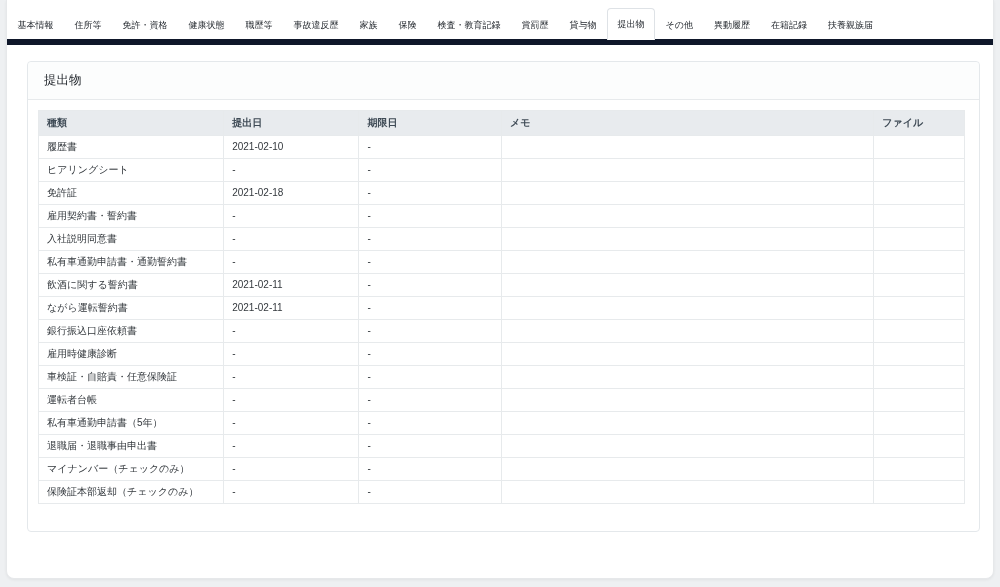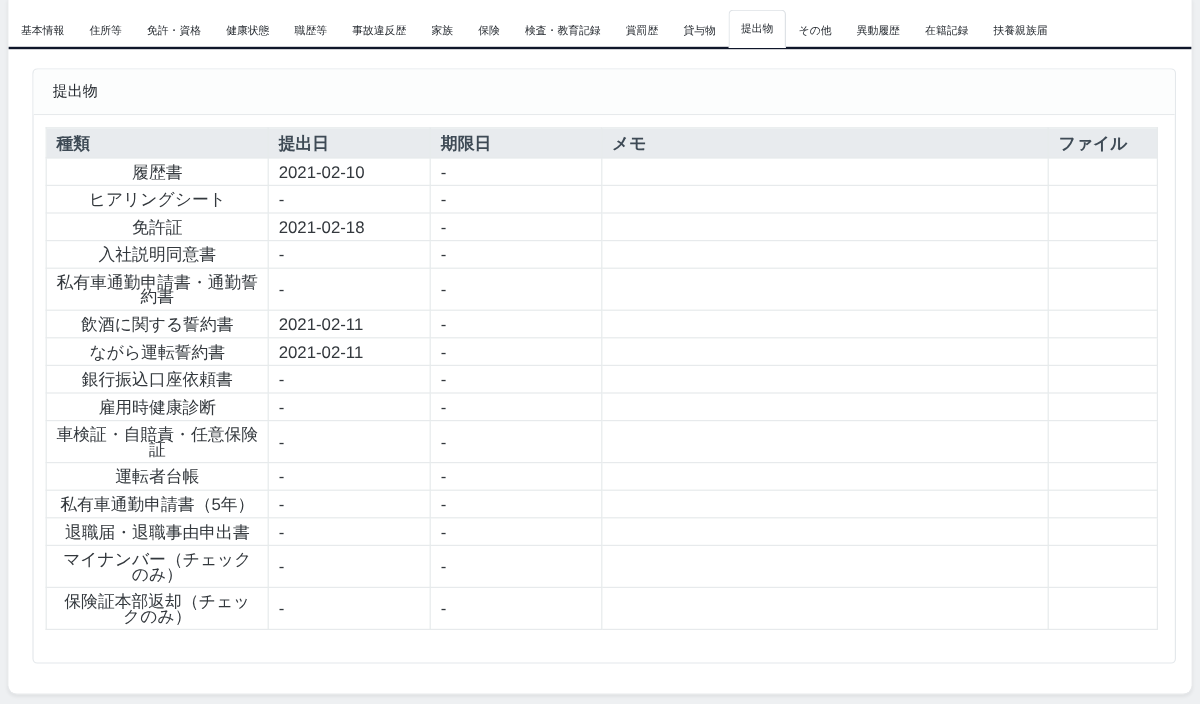--- a/index.html
+++ b/index.html
@@ -18,21 +18,21 @@
     border-radius:0 0 8px 8px;
     box-shadow:0 1px 3px rgba(0,0,0,.06);
     padding-top:8px;
     overflow:hidden;
   }
   
   .tab-bar {
     display:flex;
     flex-wrap:nowrap;
     align-items:flex-end;
-    border-bottom:2px solid #0f172a;
+    border-bottom:6px solid #0f172a;
     padding:0 0 0 0;
   }
   .tab {
     font-size:9px;
     line-height:12px;
     color:#24292f;
     padding:9px 9.5px;
     cursor:pointer;
     white-space:nowrap;
     border:1px solid transparent;
@@ -61,38 +61,38 @@
     color:#24292f;
     background:#fcfdfd;
     border-bottom:1px solid #e7eaec;
     border-radius:4px 4px 0 0;
   }
   .card-body { padding:10px 14px 10px 10px; }
   
   table.submissions {
     width:100%;
     border-collapse:collapse;
-    font-size:14px;
+    font-size:10px;
     margin-bottom:17px;
     table-layout:fixed;
   }
   .submissions th, .submissions td {
     border:1px solid #e7eaec;
     padding:5px 8px;
     line-height:12px;
     vertical-align:middle;
   }
   .submissions thead th {
     background:#e8ebee;
     color:#3e4a55;
     font-weight:bold;
     text-align:left;
     padding:6px 8px;
   }
-  .submissions td.c-type { text-align:center; color:#33383d; }
+  .submissions td.c-type { text-align:left; color:#33383d; }
   .submissions td.c-sub, .submissions td.c-dead { color:#33383d; }
   .col-type { width:20%; }
   .col-sub  { width:14.6%; }
   .col-dead { width:15.4%; }
   .col-memo { width:40.2%; }
   .col-file { width:9.8%; }
 </style>
 </head>
 <body>
 
@@ -170,20 +170,27 @@
   </tr>
 
   <tr>
     <td class="c-type">免許証</td>
     <td class="c-sub">2021-02-18</td>
     <td class="c-dead">-</td>
     <td class="c-memo"></td>
     <td class="c-file"></td>
   </tr>
 
+  <tr>
+    <td class="c-type">雇用契約書・誓約書</td>
+    <td class="c-sub">-</td>
+    <td class="c-dead">-</td>
+    <td class="c-memo"></td>
+    <td class="c-file"></td>
+  </tr>
 
   <tr>
     <td class="c-type">入社説明同意書</td>
     <td class="c-sub">-</td>
     <td class="c-dead">-</td>
     <td class="c-memo"></td>
     <td class="c-file"></td>
   </tr>
 
   <tr>

